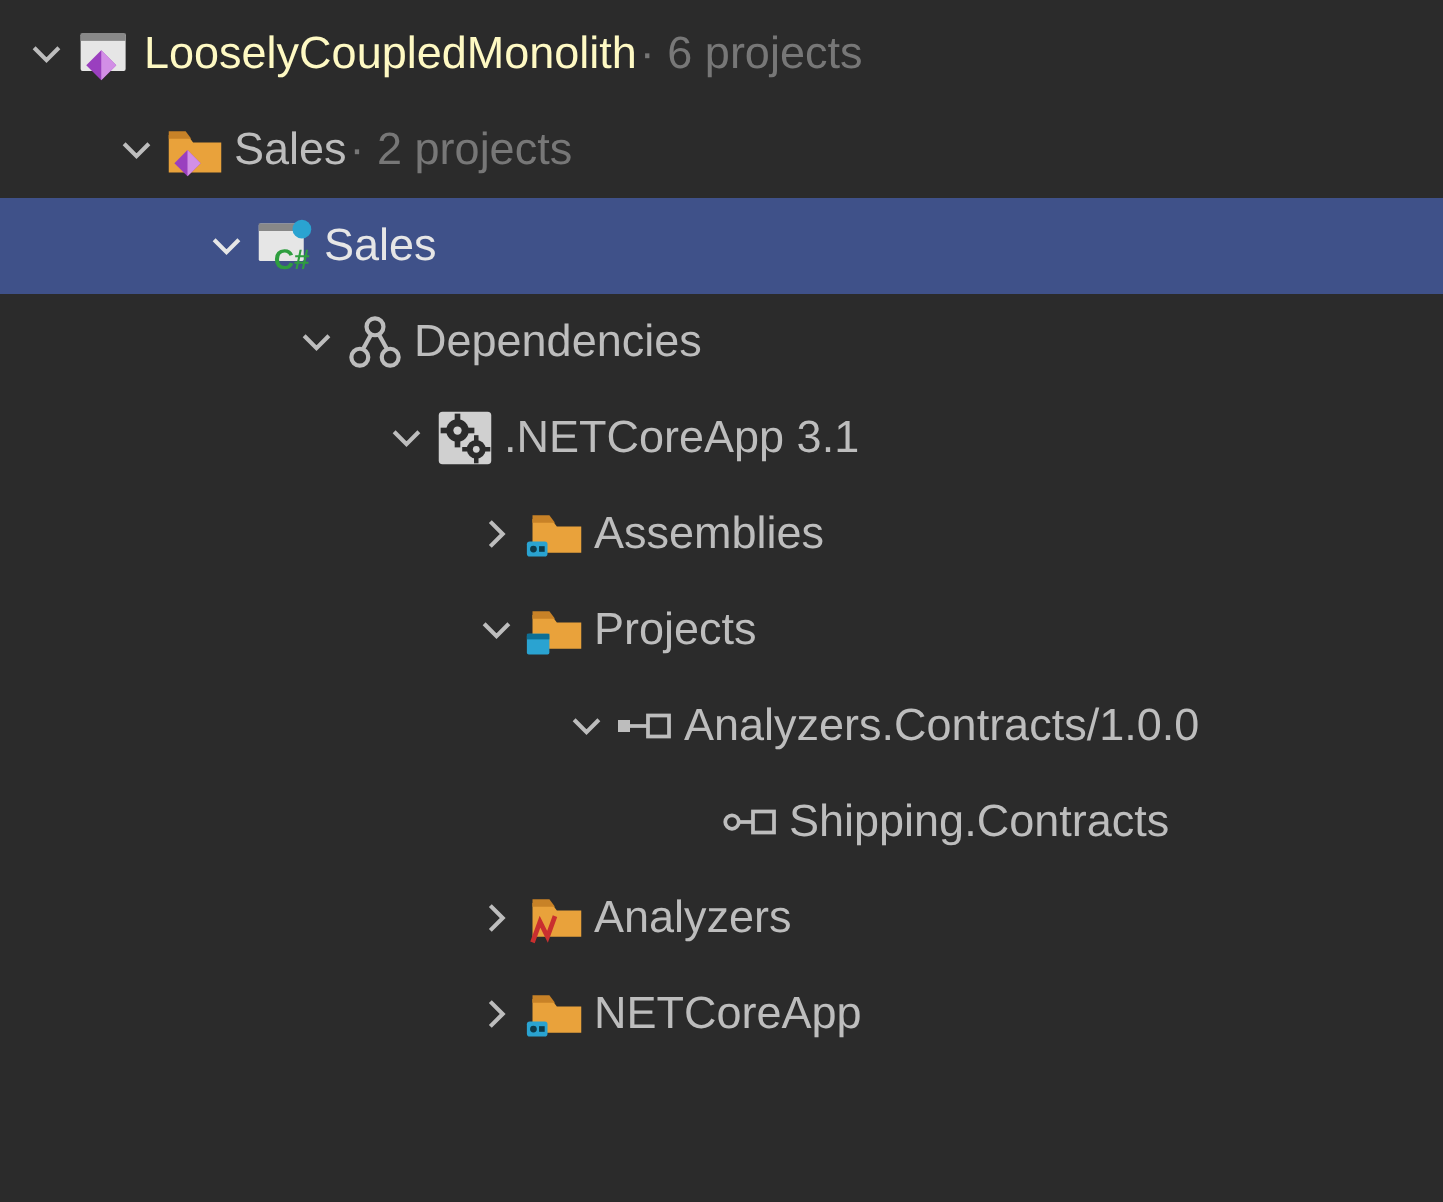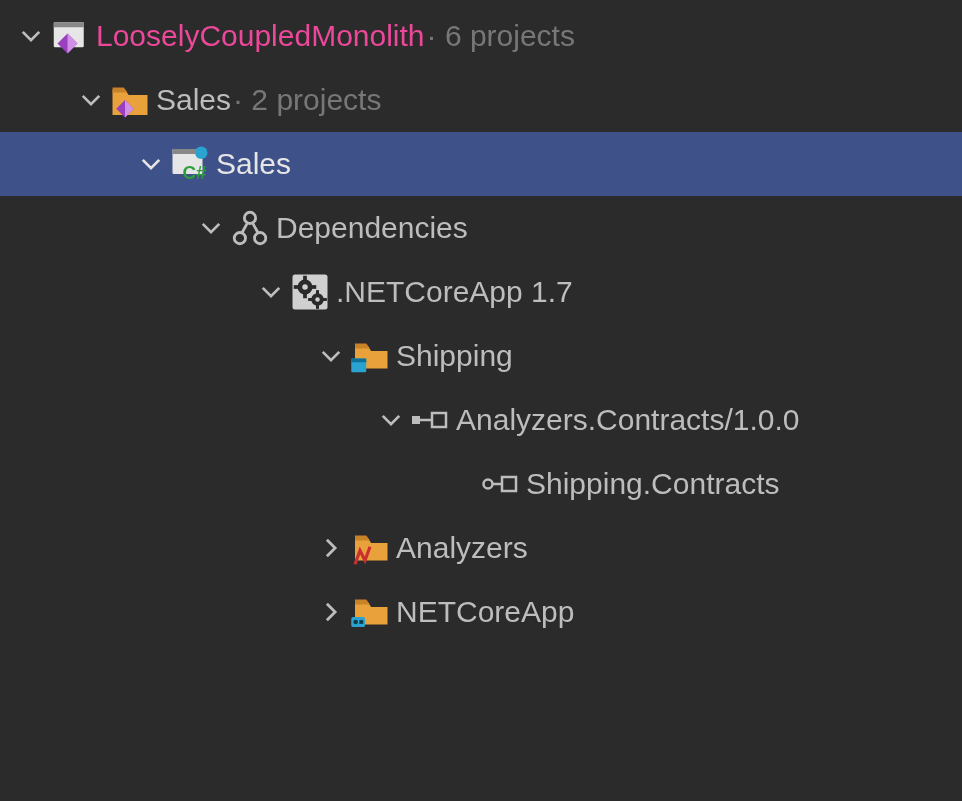--- a/index.html
+++ b/index.html
@@ -41,21 +41,21 @@
   .icon {
     width: 44px;
     height: 44px;
     display: inline-flex;
     align-items: center;
     justify-content: center;
     flex: 0 0 44px;
     margin-right: 4px;
   }
   .label { color: #bdbdbd; }
-  .label.link { color: #ec4899; }
+  .label.link { color: #fef9c3; }
   .label.white { color: #e6e6e6; }
   .suffix { color: #777; margin-left: 2px; text-align: center; }
   .spacer-none { width: 44px; flex:0 0 44px; display:inline-block; }
 </style>
 </head>
 <body>
 
 <div class="tree">
 
   <div class="row">
@@ -152,40 +152,58 @@
             <rect x="17" y="10.5" width="4" height="3"></rect>
           <circle cx="22" cy="22" r="5"></circle>
             <circle cx="22" cy="22" r="1.8" fill="#d0d0d0"></circle>
           <rect x="20.8" y="14.5" width="2.4" height="3.5"></rect>
             <rect x="20.8" y="26" width="2.4" height="3.5"></rect>
           <rect x="14.5" y="20.8" width="3.5" height="2.4"></rect>
             <rect x="26" y="20.8" width="3.5" height="2.4"></rect>
         </g>
       </svg>
     </span>
-    <span class="label">.NETCoreApp 1.7</span>
-  </div>
-
+    <span class="label">.NETCoreApp 3.1</span>
+  </div>
+
+  <div class="row">
+    <span class="indent" style="width:314px"></span>
+    <span class="chevron">
+      <svg width="22" height="22" viewBox="0 0 16 16">
+          <path d="M5 2 L11 8 L5 14" fill="none" stroke="#bdbdbd" stroke-width="2"></path>
+        </svg>
+    </span>
+    <span class="icon">
+      <svg width="40" height="40" viewBox="0 0 32 32">
+        <path d="M4 8 L14 8 L17 12 L30 12 L30 26 L4 26 Z" fill="#e9a23b"></path>
+        <path d="M4 6 L13 6 L16 10 L4 10 Z" fill="#c88227"></path>
+        <rect x="1" y="20" width="11" height="8" rx="1.5" fill="#2aa3d1"></rect>
+        <circle cx="4.5" cy="24" r="1.8" fill="#0d3a4a"></circle>
+        <rect x="7.5" y="22.5" width="3" height="3" fill="#0d3a4a"></rect>
+      </svg>
+    </span>
+    <span class="label">Assemblies</span>
+  </div>
 
   <div class="row">
     <span class="indent" style="width:314px"></span>
     <span class="chevron">
       <svg width="22" height="22" viewBox="0 0 16 16">
           <path d="M2 5 L8 11 L14 5" fill="none" stroke="#bdbdbd" stroke-width="2"></path>
         </svg>
     </span>
     <span class="icon">
       <svg width="40" height="40" viewBox="0 0 32 32">
         <path d="M4 8 L14 8 L17 12 L30 12 L30 26 L4 26 Z" fill="#e9a23b"></path>
         <path d="M4 6 L13 6 L16 10 L4 10 Z" fill="#c88227"></path>
         <rect x="1" y="18" width="12" height="11" rx="1" fill="#2aa3d1"></rect>
         <rect x="1" y="18" width="12" height="3" fill="#0d6f95"></rect>
       </svg>
     </span>
-    <span class="label">Shipping</span>
+    <span class="label">Projects</span>
   </div>
 
   <div class="row">
     <span class="indent" style="width:374px"></span>
     <span class="chevron">
       <svg width="22" height="22" viewBox="0 0 16 16">
           <path d="M2 5 L8 11 L14 5" fill="none" stroke="#bdbdbd" stroke-width="2"></path>
         </svg>
     </span>
     <span class="icon">

